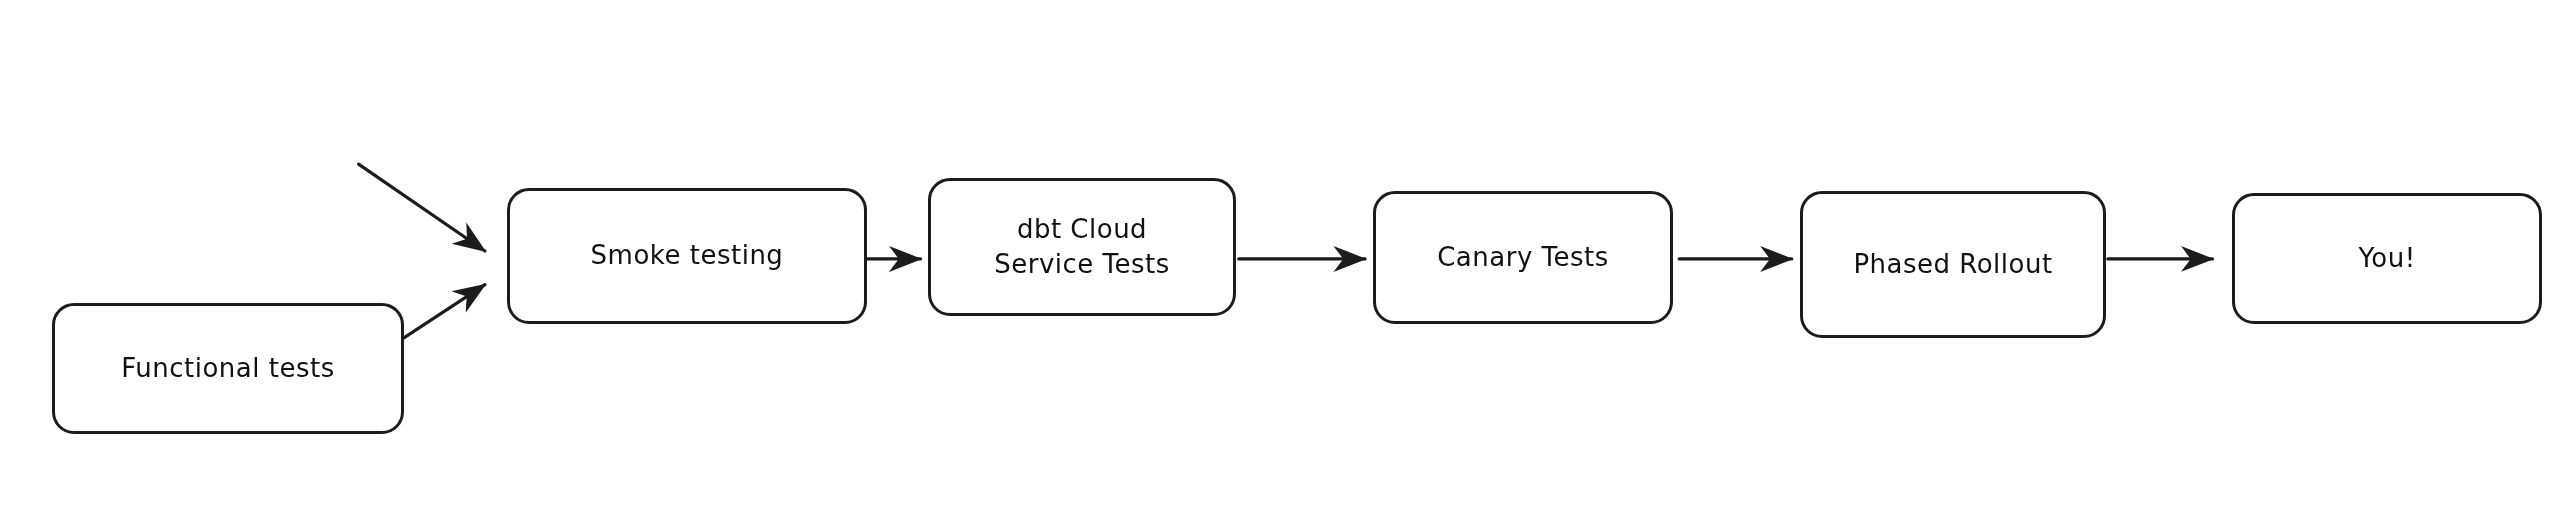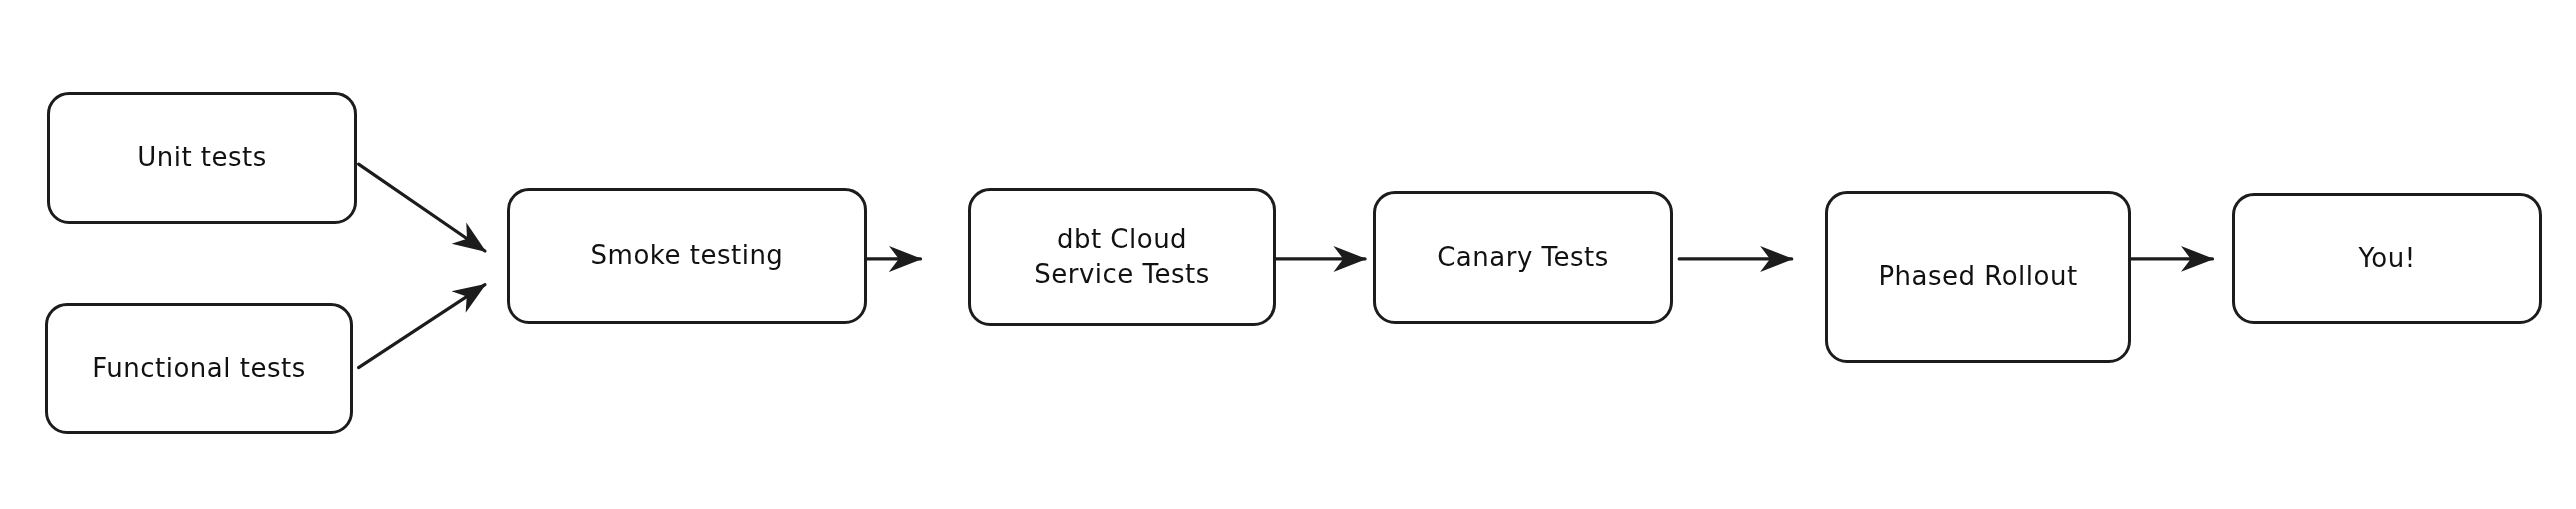--- a/index.html
+++ b/index.html
@@ -39,25 +39,25 @@
     color: #111111;
     font-size: 26px;
     line-height: 1.35;
     letter-spacing: 0.5px;
     white-space: pre-line;
     font-family: "DejaVu Sans", sans-serif;
     font-weight: 400;
   }
   
   #node-unit-tests        { left: 47px;   top: 92px;  width: 310px; height: 132px; }
-  #node-functional-tests  { left: 45px;   top: 303px; width: 308px; height: 131px; }
+  #node-functional-tests  { left: 52px;   top: 303px; width: 352px; height: 131px; }
   #node-smoke-testing     { left: 491px;  top: 188px; width: 360px; height: 136px; margin-left: 16px; }
-  #node-dbt-service-tests { left: 928px;  top: 188px; width: 308px; height: 138px; margin-left: 40px; }
+  #node-dbt-service-tests { left: 928px;  top: 178px; width: 308px; height: 138px; }
   #node-canary-tests      { left: 1373px; top: 191px; width: 300px; height: 133px; }
-  #node-phased-rollout    { left: 1800px; top: 191px; width: 306px; height: 172px; margin-left: 25px; }
+  #node-phased-rollout    { left: 1800px; top: 191px; width: 306px; height: 147px; }
   #node-you               { left: 2220px; top: 193px; width: 310px; height: 131px; margin-left: 12px; }
 </style>
 </head>
 <body>
 
 <div id="canvas">
 
   <svg id="edge-layer" viewBox="0 0 2608 516">
     <defs>
       <marker id="arrowhead" markerWidth="11" markerHeight="9" refX="10" refY="4.5" orient="auto" markerUnits="strokeWidth">
@@ -83,23 +83,20 @@
 
     <g>
       <path d="M1700,262 L1814,262" fill="none" stroke="#1c1c1c" stroke-width="3.2" stroke-linecap="round" marker-end="url(#arrowhead)"></path>
     </g>
 
     <g>
       <path d="M2134,262 L2240,262" fill="none" stroke="#1c1c1c" stroke-width="3.2" stroke-linecap="round" marker-end="url(#arrowhead)"></path>
     </g>
   </svg>
 
-  <div class="node" id="node-unit-tests">
-    <span class="node-label">Unit tests</span>
-  </div>
 
   <div class="node" id="node-functional-tests">
     <span class="node-label">Functional tests</span>
   </div>
 
   <div class="node" id="node-smoke-testing">
     <span class="node-label">Smoke testing</span>
   </div>
 
   <div class="node" id="node-dbt-service-tests">

